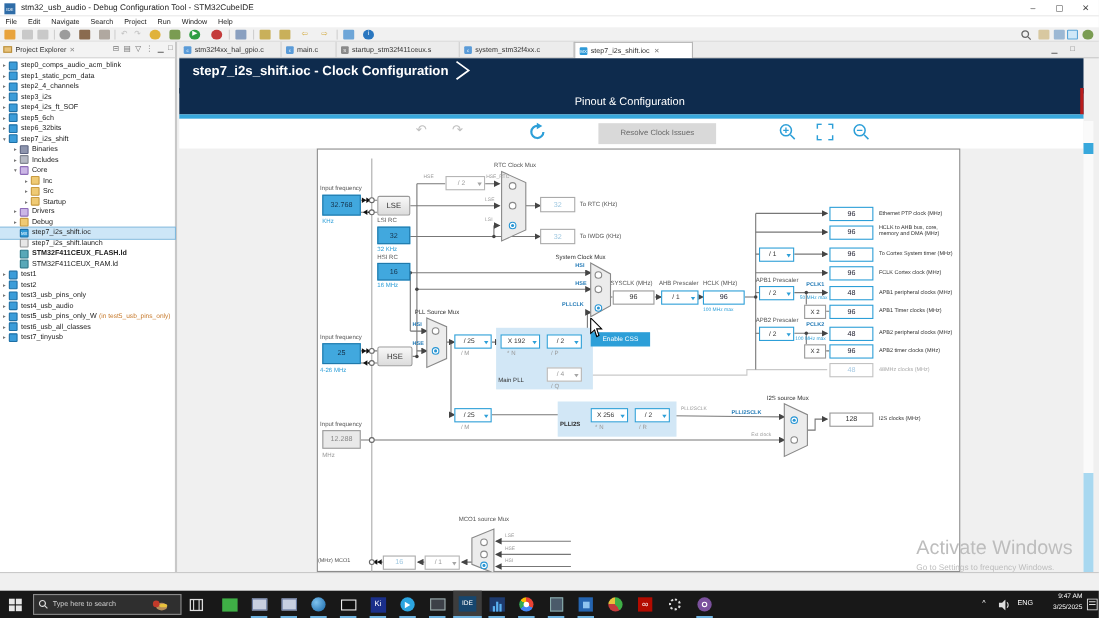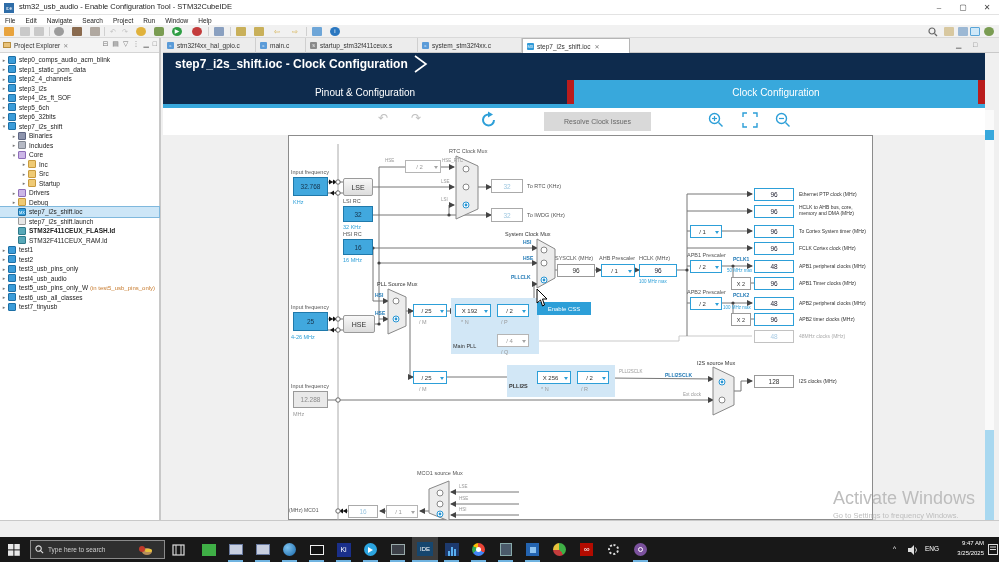--- a/index.html
+++ b/index.html
@@ -45,21 +45,21 @@
   #edtabs{position:absolute;left:163px;top:38px;width:836px;height:15px;background:#ececec;border-bottom:1px solid #c9c9c9}
   .etab{position:absolute;top:0;height:15px;display:flex;align-items:center;border-right:1px solid #cfcfcf;padding:0 4px;white-space:nowrap}
   .etab .fbadge{width:7px;height:7px;border-radius:1px;font-size:4px;color:#fff;text-align:center;line-height:7px;margin-right:3px;flex:none}
   .etab .elab{font-size:6.5px;color:#333}
   .etab.active{background:#fff;border:1px solid #b5b5b5;border-bottom:none}
   .etab .closex{font-size:6px;color:#777;margin-left:4px}
   
   #banner{position:absolute;left:163px;top:53px;width:822px;height:32px;background:#0e2b4d}
   #banner .btitle{position:absolute;left:12px;top:4px;font-size:12px;font-weight:bold;color:#fff;white-space:nowrap}
   #maintabs{position:absolute;left:163px;top:80px;width:822px;height:24px;background:#0e2b4d;display:flex}
-  .mtab{flex:1;display:flex;align-items:center;justify-content:center;font-size:10px;color:#fff;border-right:7px solid #b91c1c}
+  .mtab{flex:1;display:flex;align-items:center;justify-content:center;font-size:10px;color:#fff;border-right:3px solid #b91c1c}
   .mtab.active{background:#38a8dc}
   #tabline{position:absolute;left:163px;top:104px;width:822px;height:4px;background:#38a8dc}
   
   #clocktb{position:absolute;left:163px;top:108px;width:822px;height:27px;background:#fff}
   #resolvebtn{position:absolute;left:381px;top:4px;width:107px;height:19px;background:#d9d9d9;color:#666;font-size:7px;display:flex;align-items:center;justify-content:center}
   .tbglyph{position:absolute;top:3px;font-size:12px;color:#c0c0c0}
   
   #diagram{position:absolute;left:288px;top:135px;width:585px;height:385px;background:#fff;border:1px solid #8c8c8c}
   .cap{position:absolute;font-size:5.5px;color:#555;white-space:nowrap}
   .cap.b{color:#2d9fd8}
@@ -95,21 +95,21 @@
   .runline{position:absolute;top:22.5px;height:2px;background:#6fb3e0}
   #searchbox{position:absolute;left:30px;top:3px;width:135px;height:19px;background:#2f2f2f;border:1px solid #8a8a8a;display:flex;align-items:center}
   #searchbox .stext{font-size:6.5px;color:#cfcfcf;margin-left:4px;white-space:nowrap}
   .tray{position:absolute;color:#fff;font-size:6.5px;white-space:nowrap}
 </style>
 </head>
 <body>
 
 <div id="titlebar">
   <div class="appico">IDE</div>
-  <div class="wtitle">stm32_usb_audio - Enable Configuration Tool - STM32CubeIDE</div>
+  <div class="wtitle">stm32_usb_audio - Debug Configuration Tool - STM32CubeIDE</div>
   <div class="winbtn" style="left:927px">–</div>
   <div class="winbtn" style="left:951px">▢</div>
   <div class="winbtn" style="left:975px">✕</div>
 </div>
 
 <div id="menubar">
   <span>File</span>
   <span>Edit</span>
   <span>Navigate</span>
   <span>Search</span>
@@ -337,21 +337,20 @@
 
 <div id="banner">
   <div class="btitle">step7_i2s_shift.ioc - Clock Configuration</div>
   <svg class="abs" style="left:248px;top:2px" width="20" height="18" viewBox="0 0 20 18">
       <polyline points="4,1 15,9 4,17" fill="none" stroke="#fff" stroke-width="1.6"></polyline>
     </svg>
 </div>
 
 <div id="maintabs">
   <div class="mtab">Pinout &amp; Configuration</div>
-  <div class="mtab active">Clock Configuration</div>
 </div>
 <div id="tabline"></div>
 
 <div id="clocktb">
   <span class="tbglyph" style="left:215px">↶</span>
   <span class="tbglyph" style="left:248px">↷</span>
   <svg class="abs" style="left:317px;top:3px" width="18" height="18" viewBox="0 0 18 18">
       <path d="M14 9 A5.5 5.5 0 1 1 9 3.5" fill="none" stroke="#2d9fd8" stroke-width="2"></path>
       <polygon points="8,0.5 13,3.5 8,6.5" fill="#2d9fd8"></polygon>
     </svg>

